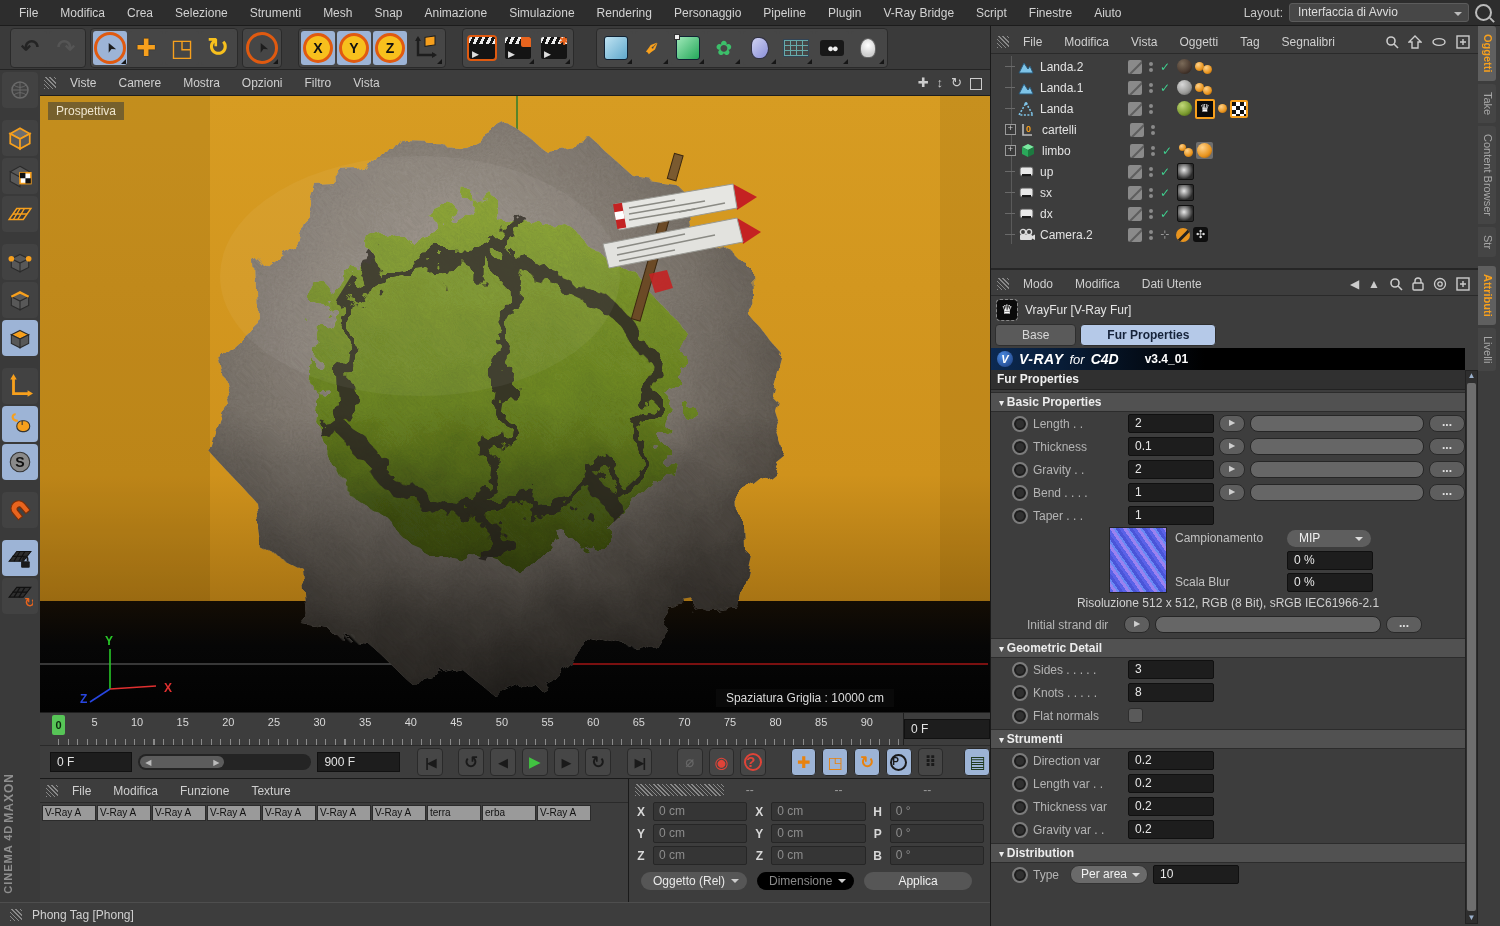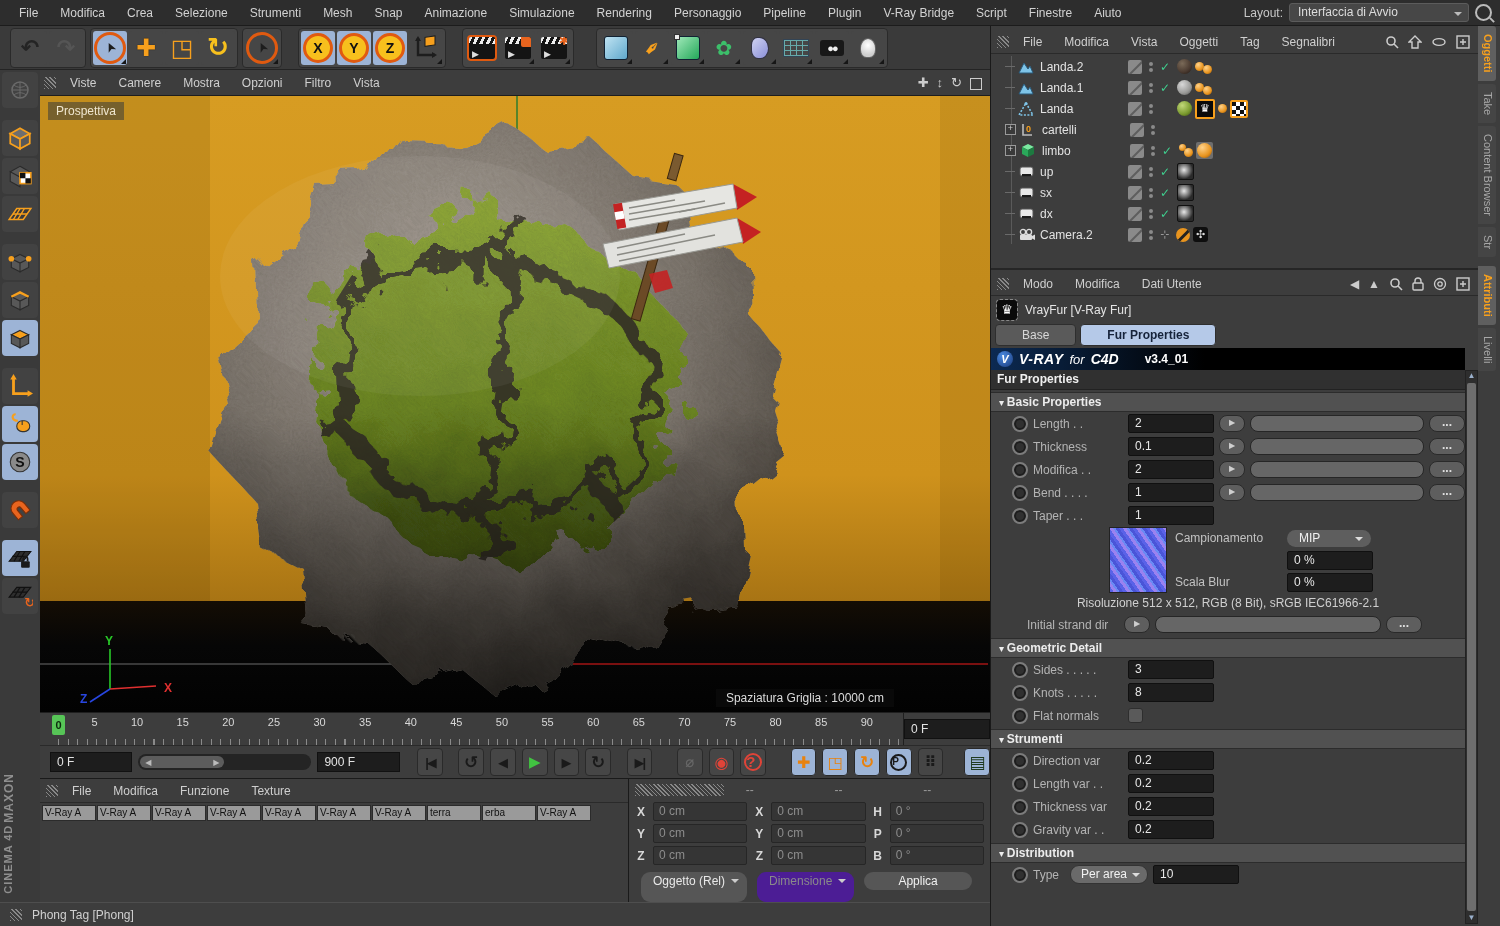--- a/index.html
+++ b/index.html
@@ -128,23 +128,23 @@
   .b9{background:radial-gradient(circle at 35% 28%,#d8d2c8,#a39b92 55%,#443f38);}
   .coords{position:absolute;left:628px;top:778px;width:362px;height:124px;background:#3d3d3d;border-top:1px solid #1a1a1a;
           border-left:1px solid #1a1a1a;box-sizing:border-box;padding:2px 6px;}
   .chead{display:flex;color:#9a9a9a;height:18px;align-items:center;}
   .chead span{width:33%;padding-left:28px;box-sizing:border-box;}
   .crow{display:flex;gap:6px;margin-top:3px;align-items:center;}
   .crow .axl{width:12px;text-align:center;color:#d8d8d8;font-weight:bold;}
   .cfield{flex:1;position:relative;background:#353535;border:1px solid #262626;border-radius:2px;color:#8d8d8d;
           height:17px;line-height:17px;padding:0 14px 0 5px;}
   .cbot{display:flex;gap:10px;margin-top:7px;padding-left:6px;}
-  .drop{background:#565656;border-radius:9px;height:30px;line-height:18px;padding:0 22px 0 12px;color:#e8e8e8;position:relative;}
+  .drop{background:#565656;border-radius:9px;height:18px;line-height:18px;padding:0 22px 0 12px;color:#e8e8e8;position:relative;}
   .drop::after{content:"";position:absolute;right:8px;top:7px;border:4px solid transparent;border-top-color:#ccc;}
-  .drop.dim{color:#8a8a8a;background:#4c1d95;}
+  .drop.dim{color:#8a8a8a;background:#000000;}
   .applybtn{background:#565656;border-radius:9px;height:18px;line-height:18px;padding:0 34px;color:#f0f0f0;}
   
   .statusbar{position:absolute;left:0;top:902px;width:990px;height:24px;background:#3d3d3d;border-top:1px solid #4e4e4e;
              display:flex;align-items:center;gap:8px;padding-left:10px;box-sizing:border-box;color:#d0d0d0;}
   
   .rightcol{position:absolute;left:990px;top:26px;width:510px;height:900px;background:#3d3d3d;border-left:1px solid #1a1a1a;box-sizing:border-box;}
   .rtabs{position:absolute;right:0;top:0;width:22px;bottom:0;}
   .rtab{writing-mode:vertical-rl;background:#454545;color:#a8a8a8;padding:8px 2px;margin-bottom:3px;
         border-radius:0 3px 3px 0;font-size:11px;width:18px;box-sizing:border-box;text-align:center;white-space:nowrap;}
   .rtab.act{background:#5f5f5f;color:#f7a01d;font-weight:bold;}
@@ -984,21 +984,21 @@
         <div class="arow">
           <span class="radio"></span>
           <span class="albl">Thickness</span>
           <span class="aval">0.1</span>
           <span class="pillbtn"></span>
           <span class="texbar"></span>
           <span class="dotsbtn"></span>
         </div>
         <div class="arow">
           <span class="radio"></span>
-          <span class="albl">Modifica . .</span>
+          <span class="albl">Gravity . .</span>
           <span class="aval">2</span>
           <span class="pillbtn"></span>
           <span class="texbar"></span>
           <span class="dotsbtn"></span>
         </div>
         <div class="arow">
           <span class="radio"></span>
           <span class="albl">Bend . . . .</span>
           <span class="aval">1</span>
           <span class="pillbtn"></span>

